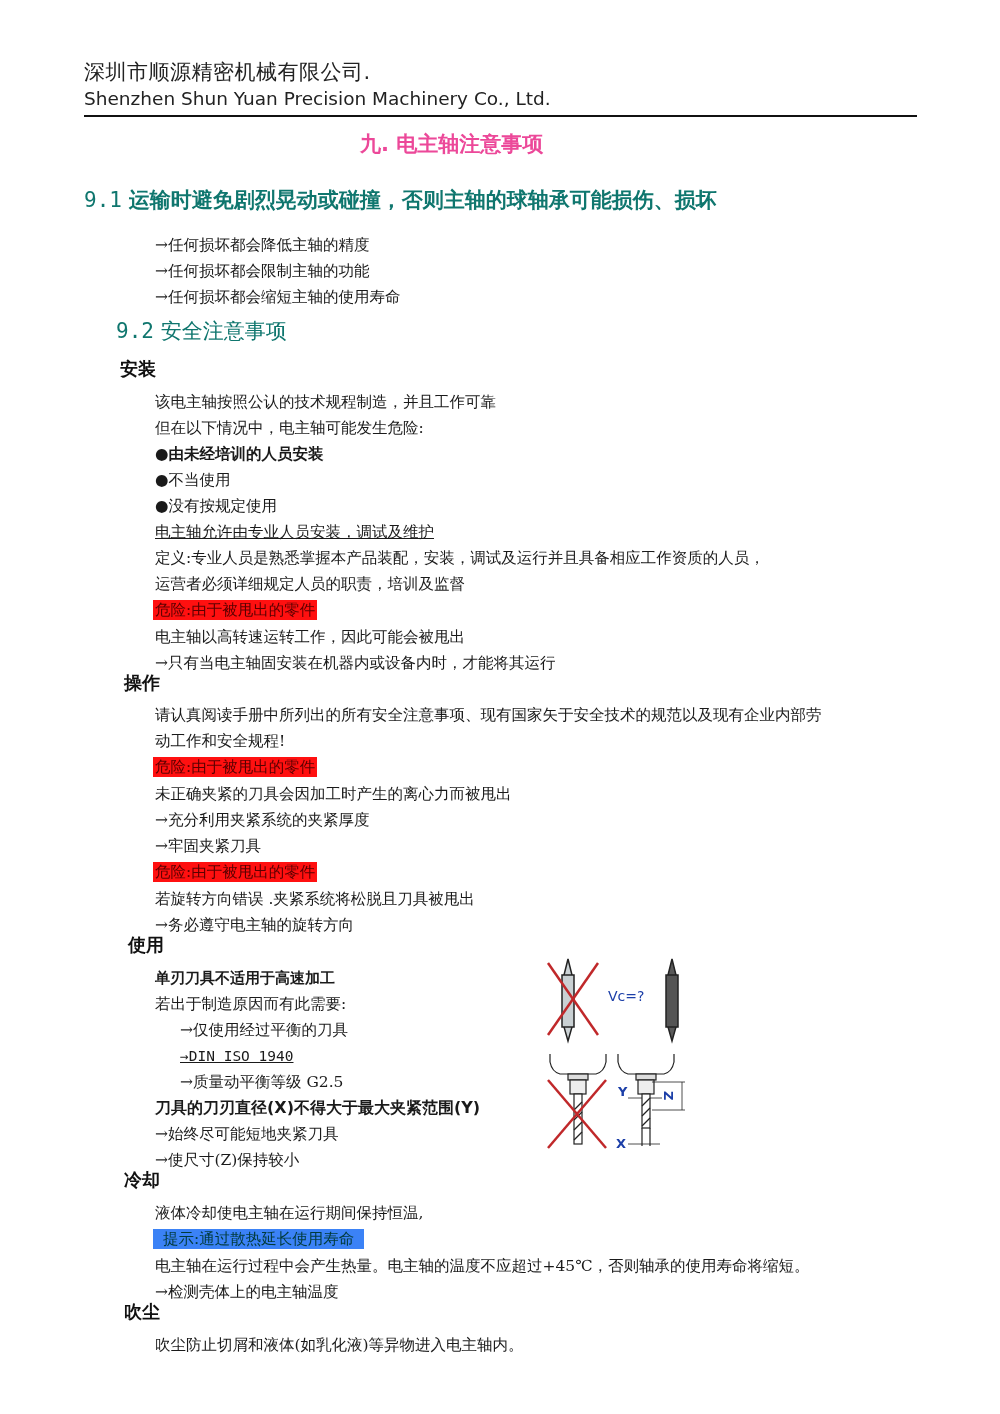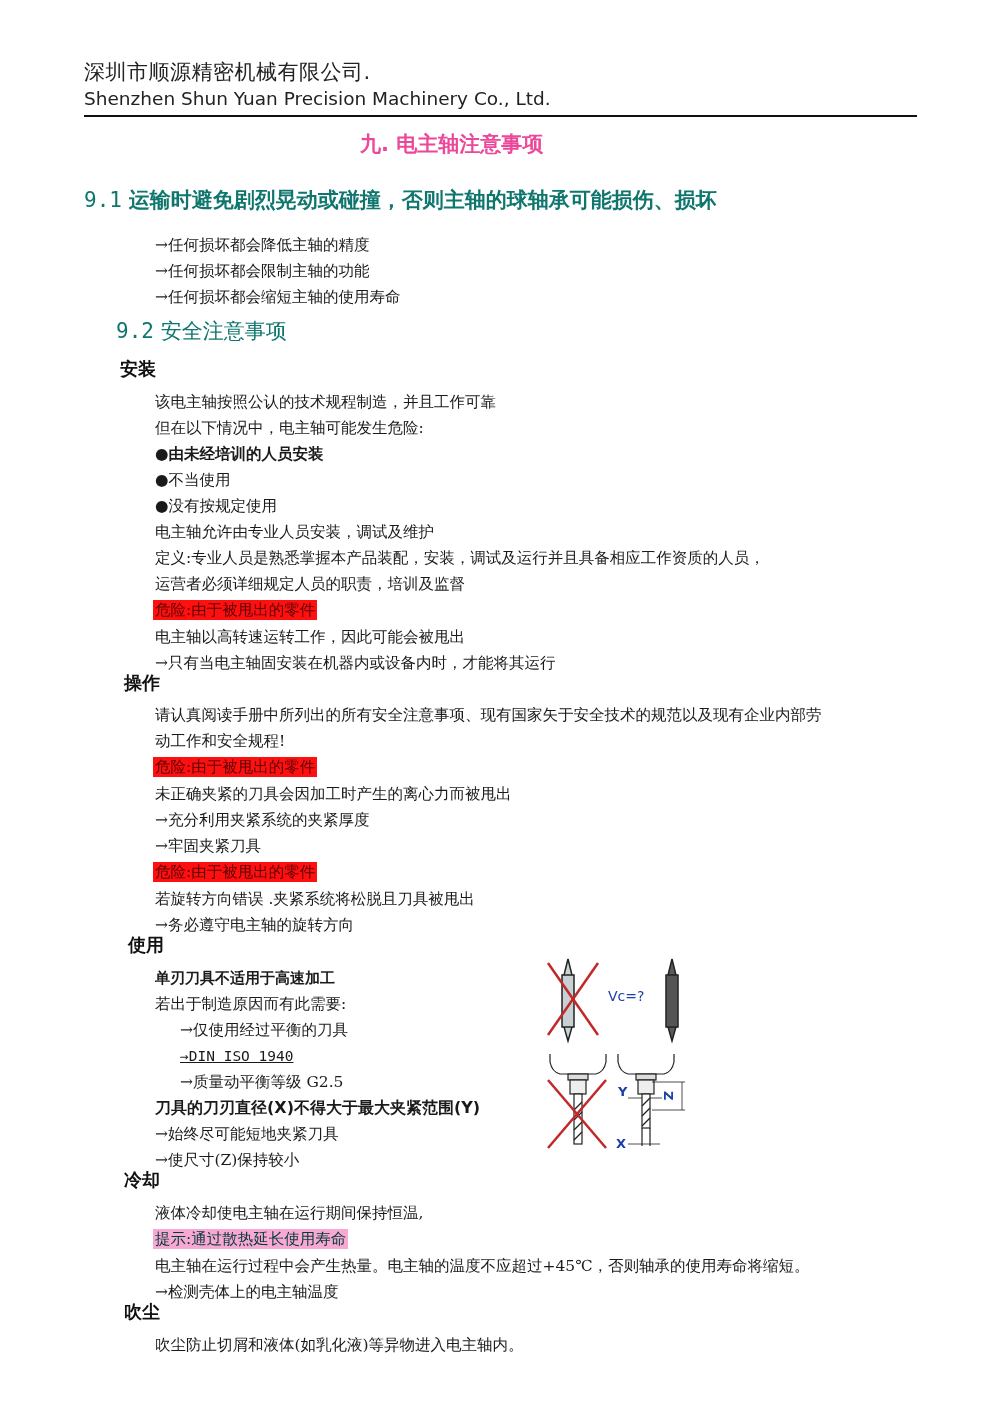--- a/index.html
+++ b/index.html
@@ -12,21 +12,21 @@
   .company-en { left: 84px; top: 88px; font-family: "DejaVu Sans", sans-serif; font-size: 18.5px; color: #222; }
   .rule { position: absolute; left: 84px; top: 115px; width: 833px; height: 2px; background: #111; }
   .title { left: 360px; top: 130px; font-family: "DejaVu Sans", sans-serif; font-size: 21px; font-weight: bold; color: #ec4899; text-align: center; }
   .h1 { font-family: "DejaVu Sans", sans-serif; font-size: 21px; color: #0f766e; }
   .h1 .num { font-family: "DejaVu Sans Mono", monospace; font-weight: normal; }
   .h1 b { font-weight: bold; }
   .h2 { font-family: "DejaVu Sans", sans-serif; font-size: 18px; font-weight: bold; color: #111; }
   .line { font-size: 15.5px; color: #1a1a1a; line-height: 20px; margin-top: 8px; }
   .bold { font-weight: bold; font-family: "DejaVu Sans", sans-serif; }
   .danger { background: #ff1010; color: #5a0000; padding: 1px 2px; }
-  .tip { background: #f9a8d4; color: #003a3a; padding: 1px 2px; }
+  .tip { background: #3b82f6; color: #003a3a; padding: 1px 10px; }
   .fig { position: absolute; }
 </style>
 </head>
 <body>
 
 <div class="abs company-cn">深圳市顺源精密机械有限公司.</div>
 <div class="abs company-en">Shenzhen Shun Yuan Precision Machinery Co., Ltd.</div>
 <div class="rule"></div>
 
 <div class="abs title">九. 电主轴注意事项</div>
@@ -43,21 +43,21 @@
   <span class="num">9.2</span>
   <span>安全注意事项</span>
 </div>
 
 <div class="abs h2" style="left:120px; top:357px;">安装</div>
 <div class="abs line" style="left:155px; top:384px;">该电主轴按照公认的技术规程制造，并且工作可靠</div>
 <div class="abs line" style="left:155px; top:410px;">但在以下情况中，电主轴可能发生危险:</div>
 <div class="abs line" style="left:155px; top:436px;font-weight:bold;">●由未经培训的人员安装</div>
 <div class="abs line" style="left:155px; top:462px;">●不当使用</div>
 <div class="abs line" style="left:155px; top:488px;">●没有按规定使用</div>
-<div class="abs line" style="left:155px; top:514px;">电主轴允许由专业人员安装，调试及维护</div>
+<div class="abs line" style="left:155px; top:514px;text-decoration:underline;">电主轴允许由专业人员安装，调试及维护</div>
 <div class="abs line" style="left:155px; top:540px;">定义:专业人员是熟悉掌握本产品装配，安装，调试及运行并且具备相应工作资质的人员，</div>
 <div class="abs line" style="left:155px; top:566px;">运营者必须详细规定人员的职责，培训及监督</div>
 <div class="abs line" style="left:153px; top:592px;"><span class="danger">危险:由于被甩出的零件</span></div>
 <div class="abs line" style="left:155px; top:619px;">电主轴以高转速运转工作，因此可能会被甩出</div>
 <div class="abs line" style="left:155px; top:645px;">→只有当电主轴固安装在机器内或设备内时，才能将其运行</div>
 
 <div class="abs h2" style="left:124px; top:671px;">操作</div>
 <div class="abs line" style="left:155px; top:697px;">请认真阅读手册中所列出的所有安全注意事项、现有国家矢于安全技术的规范以及现有企业内部劳</div>
 <div class="abs line" style="left:155px; top:723px;">动工作和安全规程!</div>
 <div class="abs line" style="left:153px; top:749px;"><span class="danger">危险:由于被甩出的零件</span></div>

